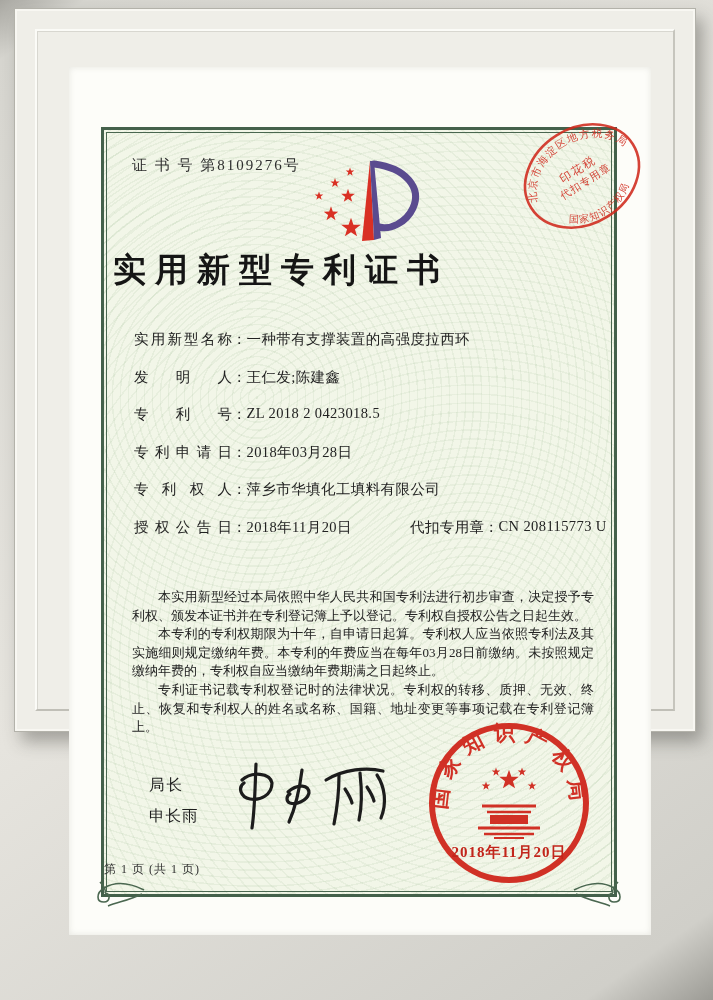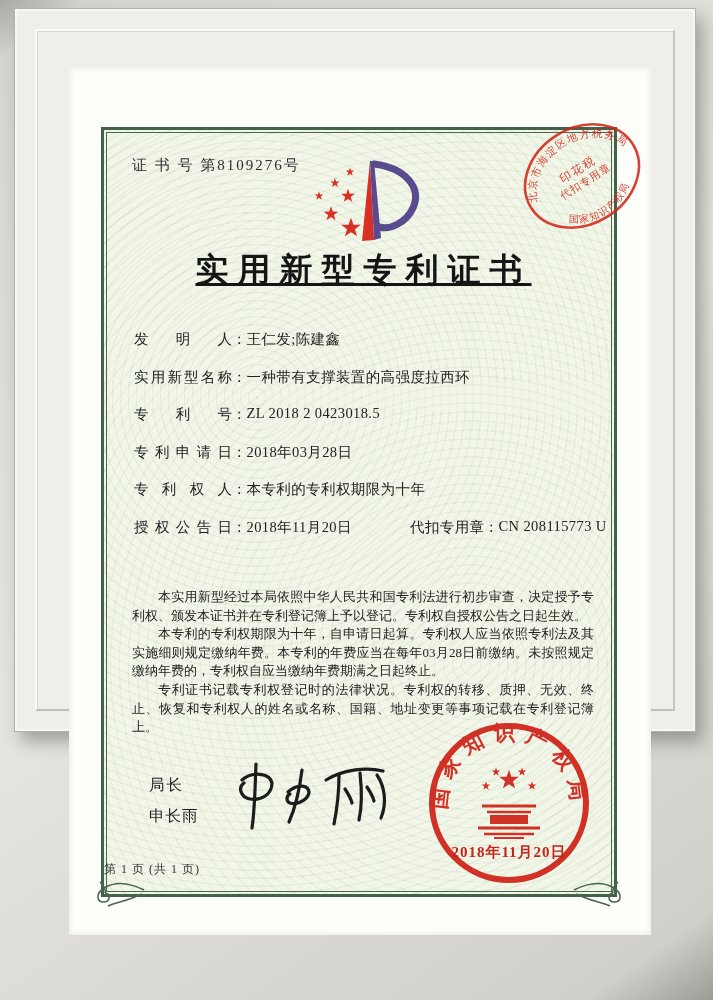--- a/index.html
+++ b/index.html
@@ -47,24 +47,23 @@
   .cert-no {
     position:absolute; left:28px; top:26px;
     font-size:15px; letter-spacing:2px; color:#2e2e2e;
   }
   .logo { position:absolute; left:200px; top:26px; width:130px; height:92px; }
   .stamp {
     position:absolute; left:412px; top:-10px; width:132px; height:112px;
     transform:rotate(-32deg); opacity:.88;
   }
   .title {
-    position:absolute; left:0; right:0; top:118px; text-align:center;
+    position:absolute; left:0; right:0; top:118px; 
     font-size:33px; font-weight:bold; letter-spacing:9px; color:#151515;
     text-indent:9px;
-    text-decoration:underline;
   }
   
   .fields { position:absolute; left:30px; top:200px; width:470px; }
   .frow { height:37.6px; font-size:14.5px; color:#222; position:relative; white-space:nowrap; }
   .lab { display:inline-block; width:98px; text-align:justify; text-align-last:justify; vertical-align:top; }
   .colon { display:inline-block; vertical-align:top; }
   .val { display:inline-block; letter-spacing:.4px; vertical-align:top; }
   .pair2 { position:absolute; left:276px; top:0; }
   .pair2 .lab { width:74px; }
   
@@ -127,33 +126,33 @@
           <text x="66" y="66" font-size="10.5" fill="#d02a1d" text-anchor="middle" letter-spacing="1">代扣专用章</text>
           <text font-size="10" fill="#d02a1d" letter-spacing="1">
             <textPath href="#stampBottom" startOffset="50%" text-anchor="middle">国家知识产权局</textPath>
           </text>
         </svg>
 
         <div class="title">实用新型专利证书</div>
 
         <div class="fields">
           <div class="frow">
+            <span class="lab">实用新型名称</span><span class="colon">：</span><span class="val">一种带有支撑装置的高强度拉西环</span>
+          </div>
+          <div class="frow">
             <span class="lab">发明人</span><span class="colon">：</span><span class="val">王仁发;陈建鑫</span>
           </div>
           <div class="frow">
-            <span class="lab">实用新型名称</span><span class="colon">：</span><span class="val">一种带有支撑装置的高强度拉西环</span>
-          </div>
-          <div class="frow">
             <span class="lab">专利号</span><span class="colon">：</span><span class="val">ZL 2018 2 0423018.5</span>
           </div>
           <div class="frow">
             <span class="lab">专利申请日</span><span class="colon">：</span><span class="val">2018年03月28日</span>
           </div>
           <div class="frow">
-            <span class="lab">专利权人</span><span class="colon">：</span><span class="val">本专利的专利权期限为十年</span>
+            <span class="lab">专利权人</span><span class="colon">：</span><span class="val">萍乡市华填化工填料有限公司</span>
           </div>
           <div class="frow">
             <span class="lab">授权公告日</span><span class="colon">：</span><span class="val">2018年11月20日</span>
             <span class="pair2">
               <span class="lab">代扣专用章</span><span class="colon">：</span><span class="val">CN 208115773 U</span>
             </span>
           </div>
         </div>
 
         <div class="paras">

